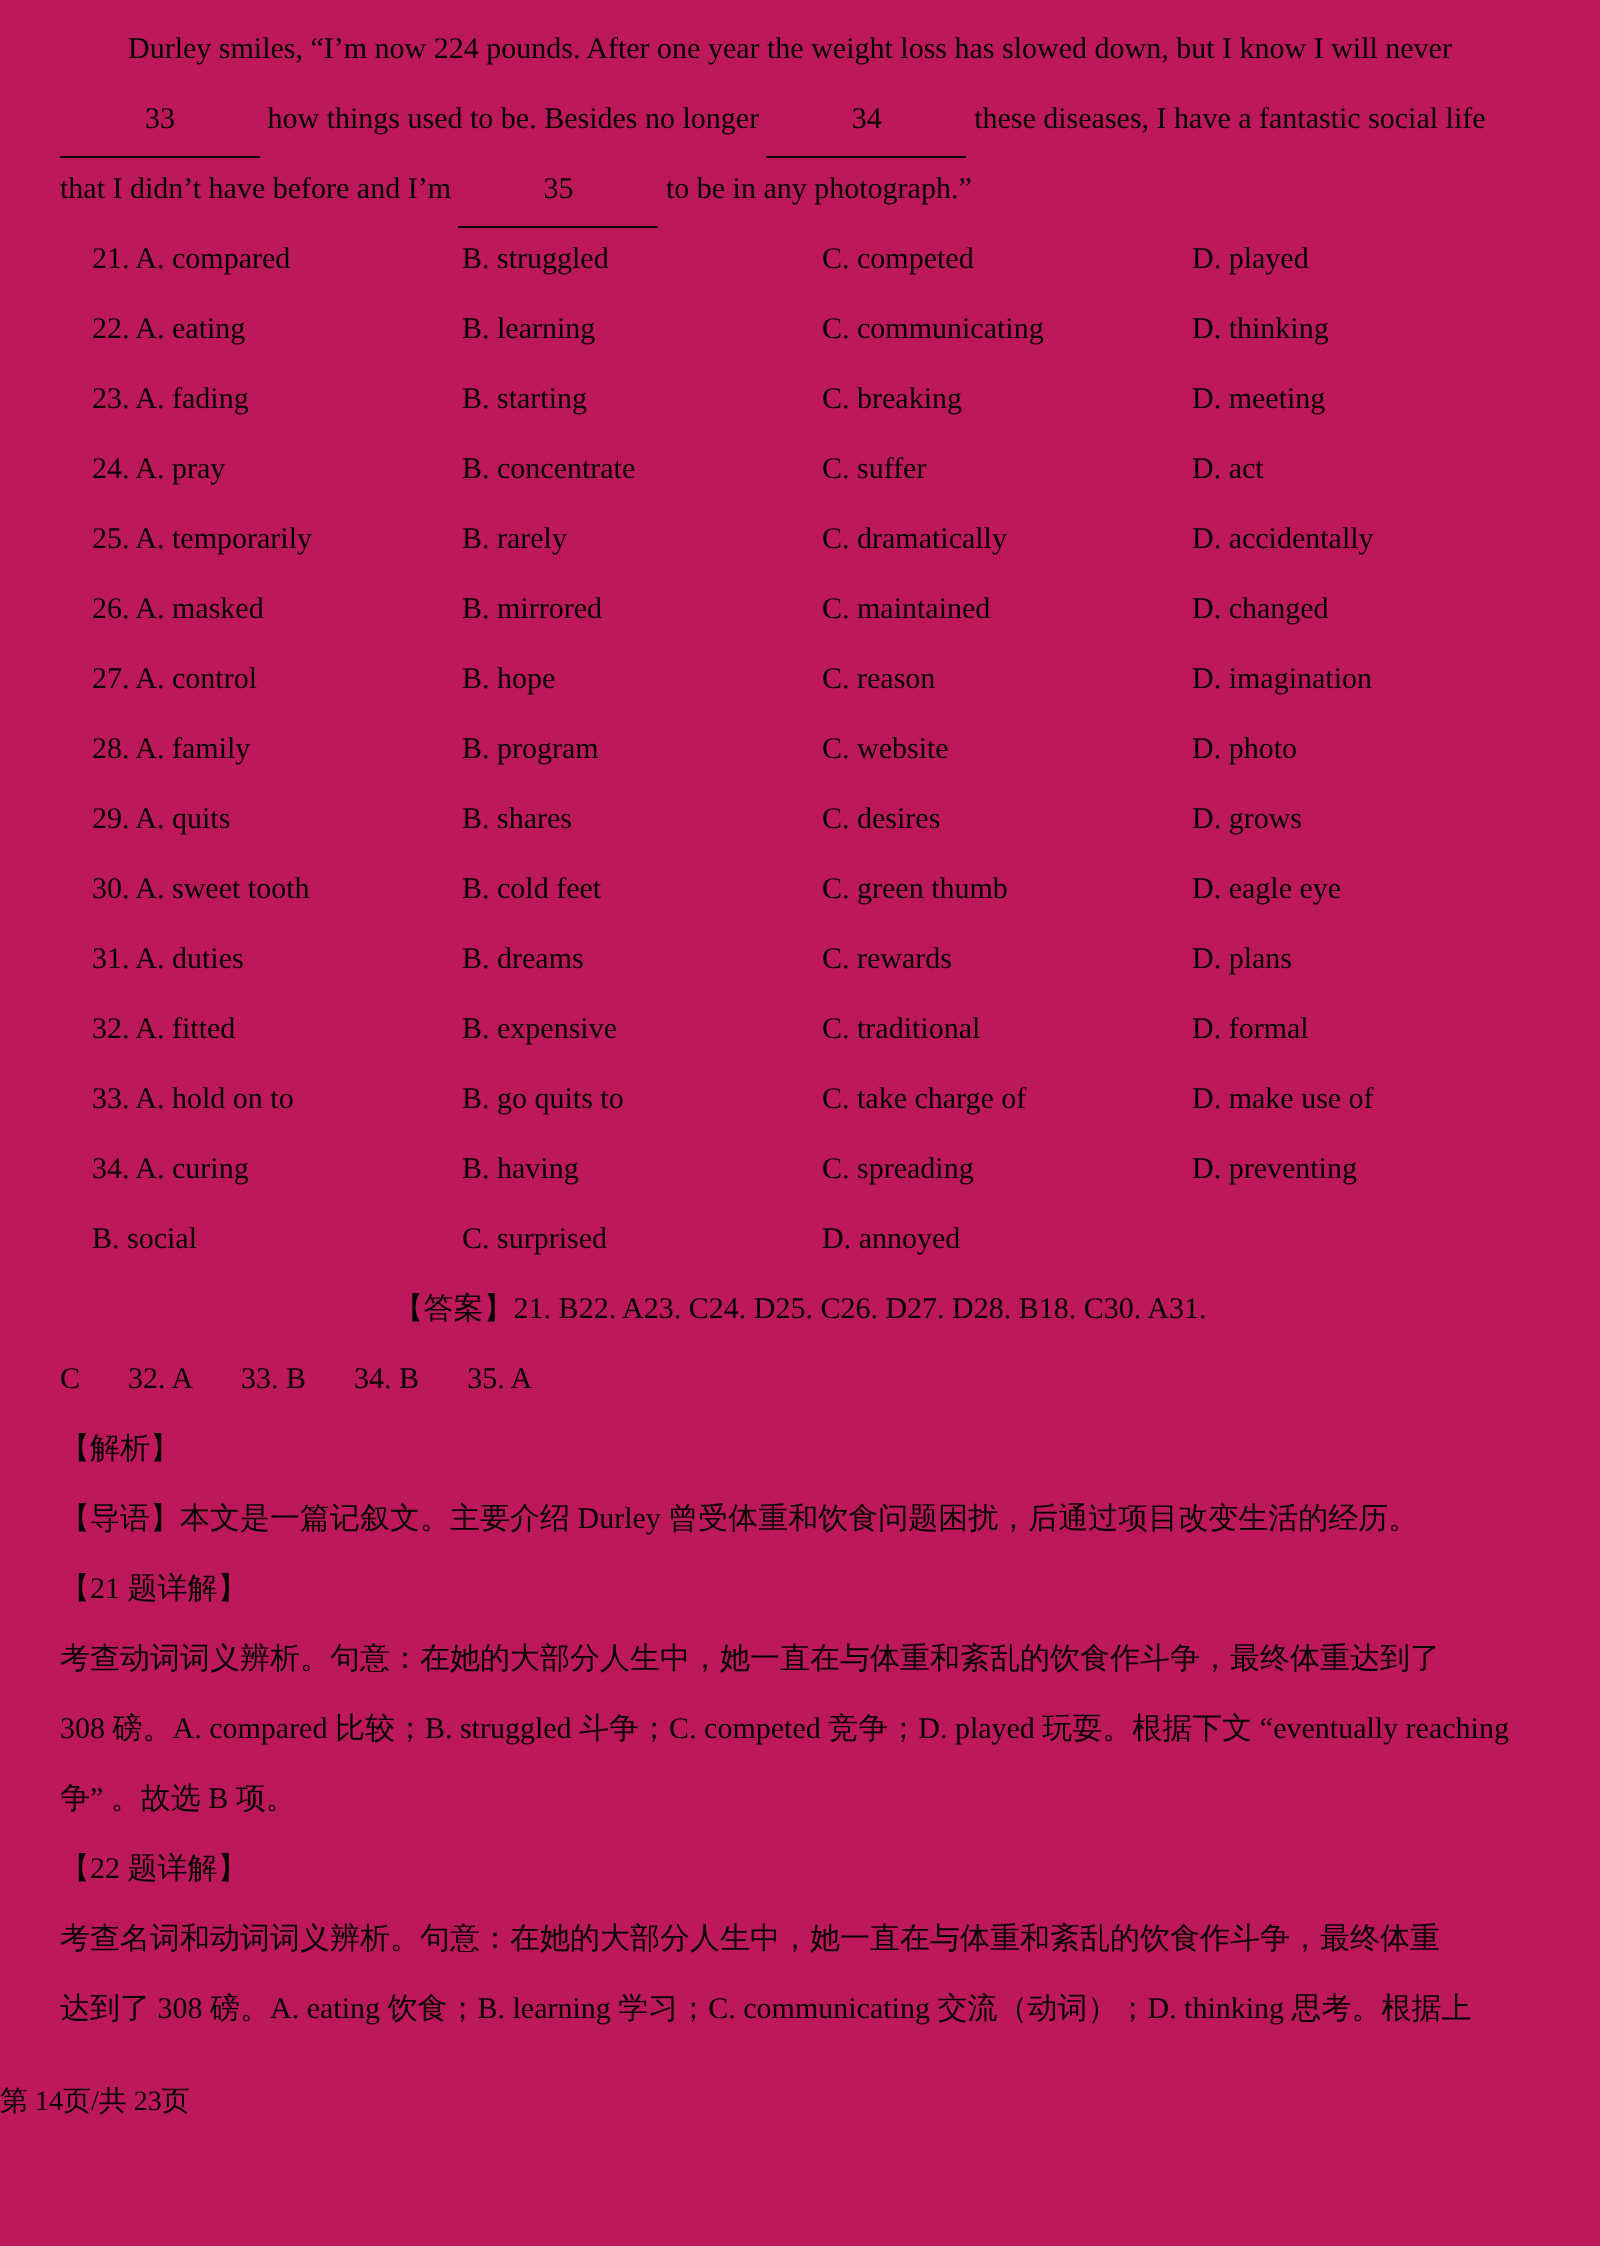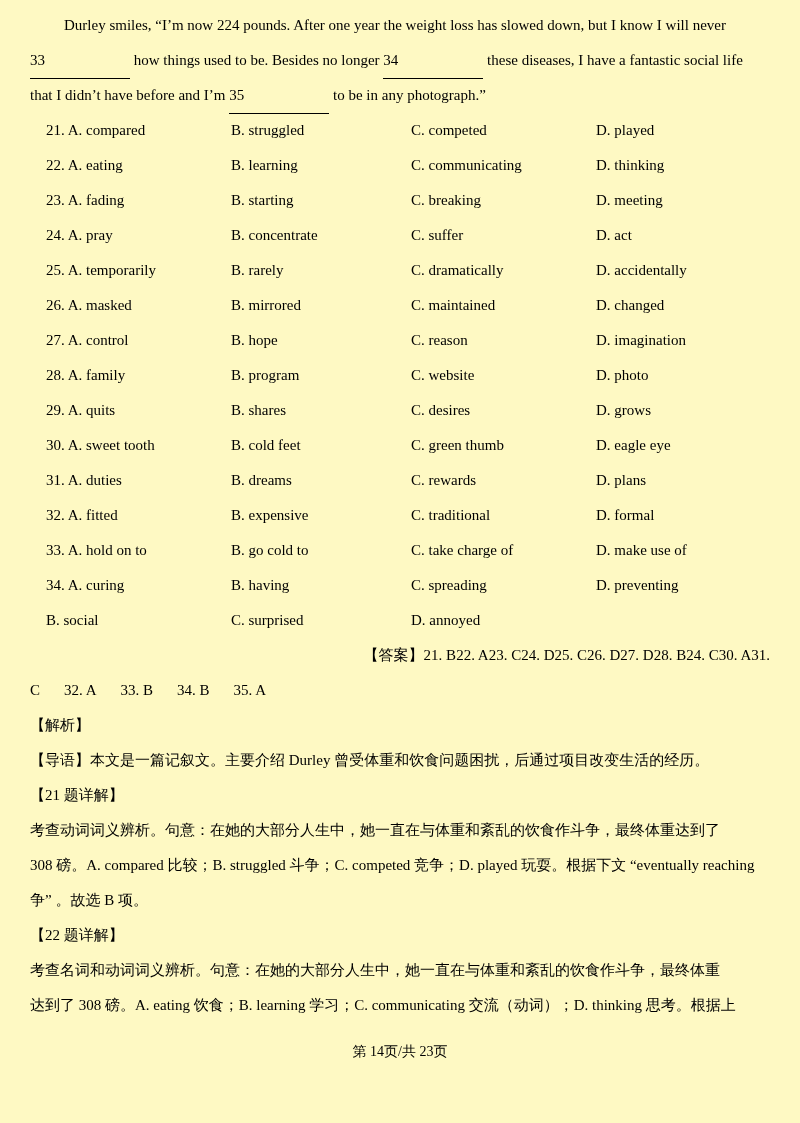--- a/index.html
+++ b/index.html
@@ -2,37 +2,37 @@
 <html><head>
 <meta charset="utf-8">
 <style>
   html,body{margin:0;padding:0;background:#fff;}
   body{
     width:800px;height:1123px;
     color:#000;
     font-family:"Liberation Serif","DejaVu Serif",serif;
     font-size:15px;
   }
-  .page{position:relative;width:800px;height:1123px;overflow:hidden;background:#fef9c3;}
+  .page{position:relative;width:800px;height:1123px;overflow:hidden;background:#be185d;}
   .content{padding:8px 30px 0 30px;width:740px;}
   .line{height:35px;line-height:35px;white-space:nowrap;}
   .indent{text-indent:34px;}
   .blank{
     display:inline-block;
     width:100px;
     border-bottom:1.5px solid #000;
-    text-align:left;
+    text-align:center;
   }
   .qrow{display:grid;grid-template-columns:185px 180px 185px auto;height:35px;line-height:35px;margin-left:16px;}
   .qcell{white-space:nowrap;}
-  .ansline1{display:flex;justify-content:flex-end;height:35px;line-height:35px;font-family:Liberation Serif, serif;}
+  .ansline1{display:flex;justify-content:center;height:35px;line-height:35px;font-family:Liberation Serif, serif;}
   .ansline2{display:flex;gap:24px;height:35px;line-height:35px;}
   .footer{
     position:absolute;top:1042px;left:0;width:800px;
-    text-align:center;font-size:14px;line-height:20px;
+    font-size:14px;line-height:20px;
   }
 </style>
 </head>
 <body>
 
 <div class="page">
   <div class="content">
 
     <div>
         <div class="line indent"><span>Durley smiles, “I’m now 224 pounds. After one year the weight loss has slowed down, but I know I will never</span></div>
@@ -108,21 +108,21 @@
           <div class="qcell">D. plans</div>
         </div>
         <div class="qrow">
           <div class="qcell">32. A. fitted</div>
           <div class="qcell">B. expensive</div>
           <div class="qcell">C. traditional</div>
           <div class="qcell">D. formal</div>
         </div>
         <div class="qrow">
           <div class="qcell">33. A. hold on to</div>
-          <div class="qcell">B. go cold to</div>
+          <div class="qcell">B. go quits to</div>
           <div class="qcell">C. take charge of</div>
           <div class="qcell">D. make use of</div>
         </div>
         <div class="qrow">
           <div class="qcell">34. A. curing</div>
           <div class="qcell">B. having</div>
           <div class="qcell">C. spreading</div>
           <div class="qcell">D. preventing</div>
         </div>
         <div class="qrow">
@@ -134,21 +134,21 @@
 
     <div class="ansline1">
         <span>【答案】21. B</span>
         <span>22. A</span>
         <span>23. C</span>
         <span>24. D</span>
         <span>25. C</span>
         <span>26. D</span>
         <span>27. D</span>
         <span>28. B</span>
-        <span>24. C</span>
+        <span>18. C</span>
         <span>30. A</span>
         <span>31.</span>
       </div>
     <div class="ansline2">
         <span>C</span>
         <span>32. A</span>
         <span>33. B</span>
         <span>34. B</span>
         <span>35. A</span>
       </div>

